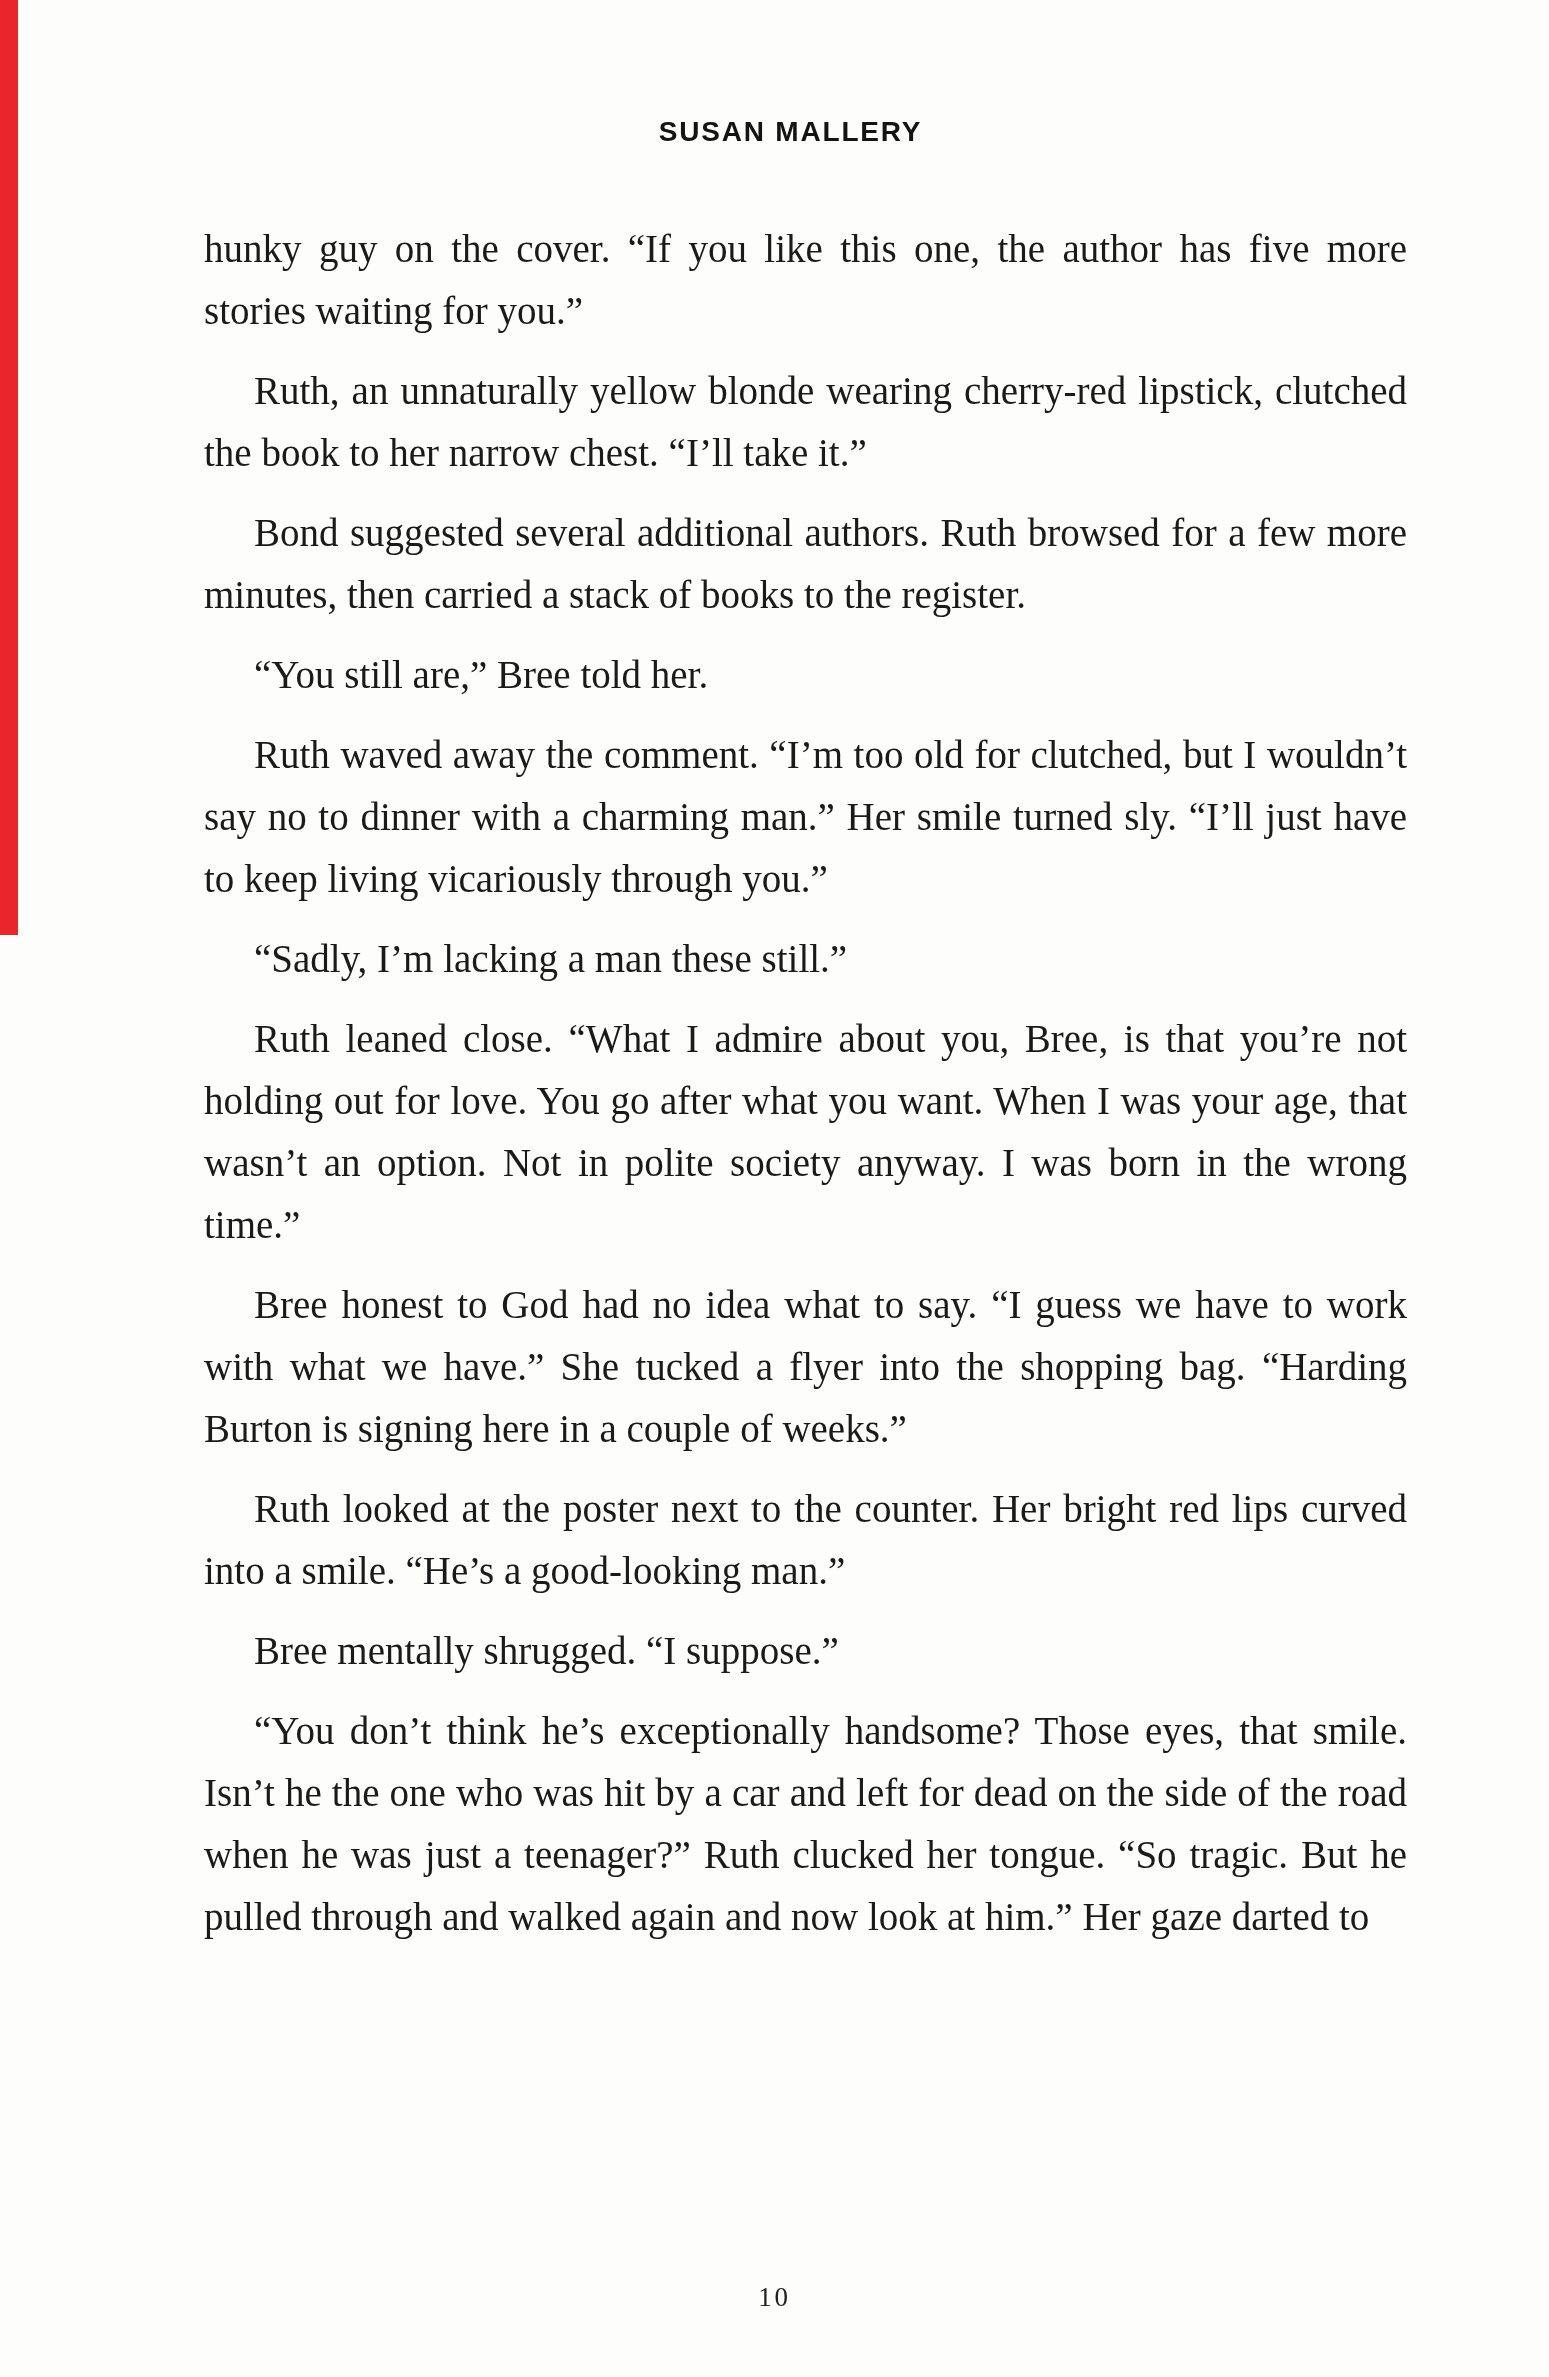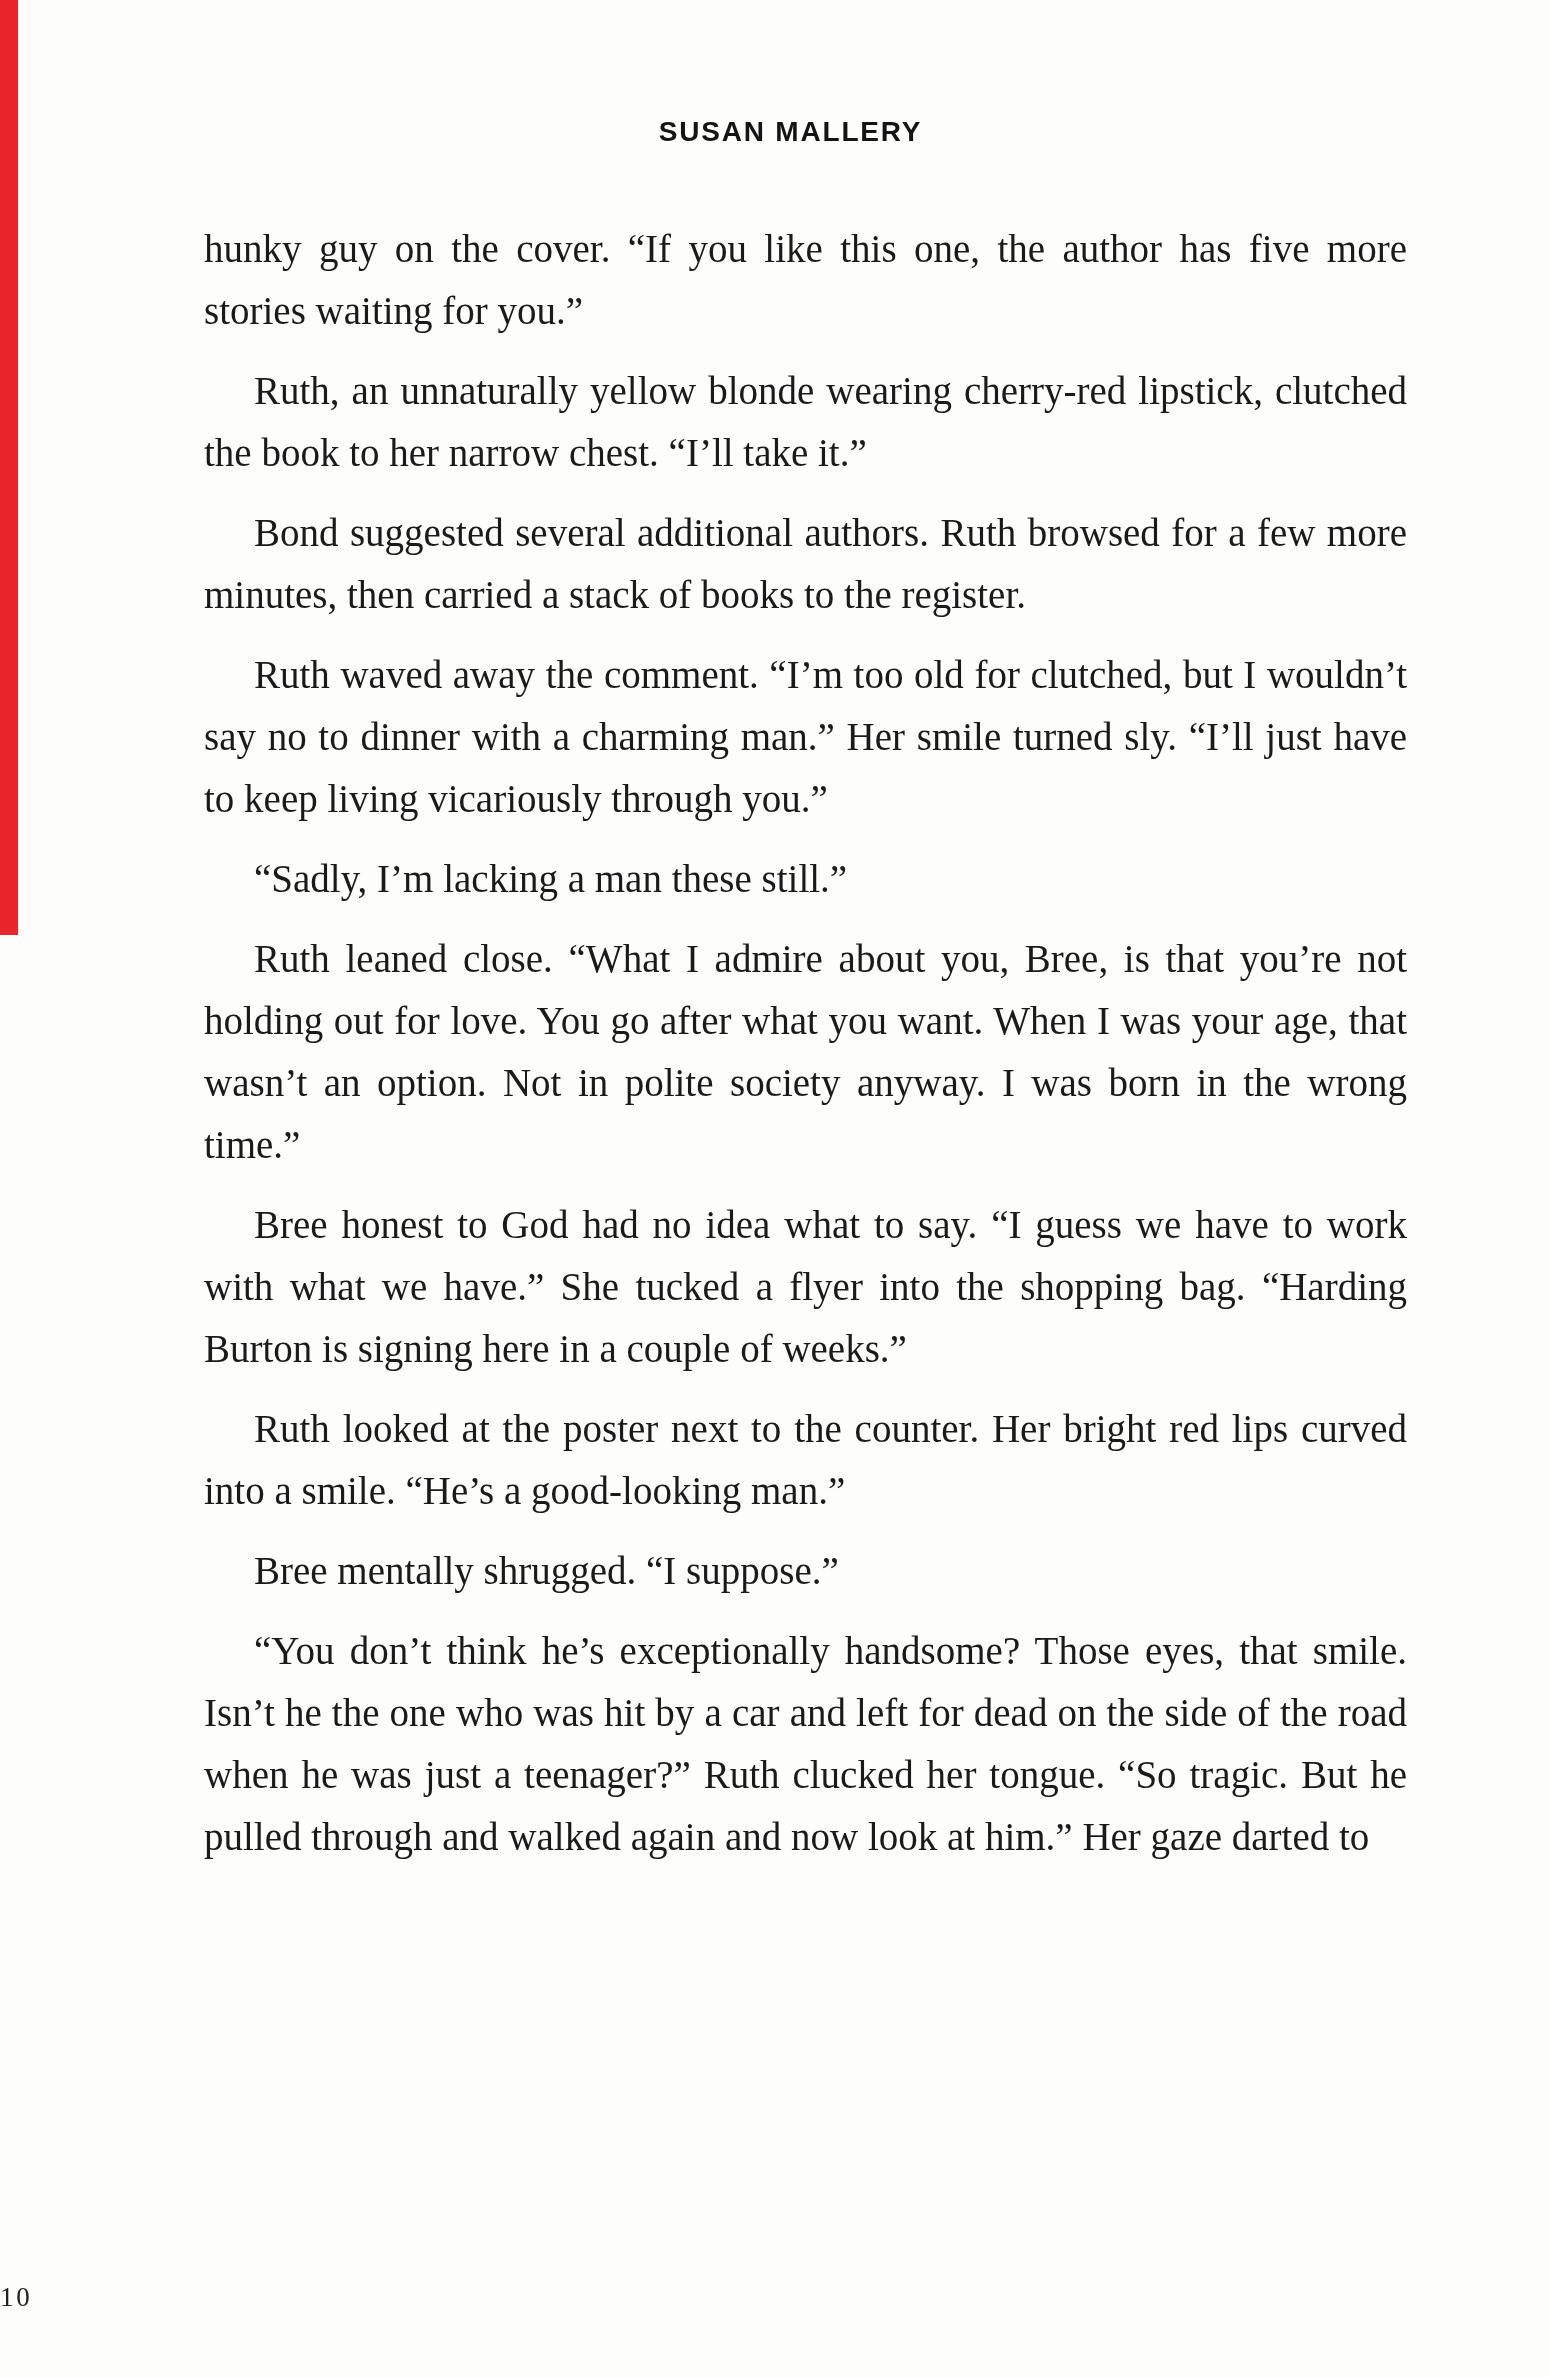--- a/index.html
+++ b/index.html
@@ -53,37 +53,38 @@
     color: #1a1a1a;
   }
   .para.indent {
     text-indent: 50px;
   }
   .page-number {
     position: absolute;
     bottom: 64px;
     left: 0;
     width: 100%;
-    text-align: left;
+    text-align: center;
     font-family: "Liberation Serif", serif;
     font-size: 27px;
     letter-spacing: 2.7px;
     color: #222;
   }
 </style>
 </head>
 <body>
 
 <div class="page">
   <div class="red-strip" style="background: rgb(232, 38, 43);"></div>
   <div class="running-header">SUSAN MALLERY</div>
   <div class="text-block">
       <p class="para">hunky guy on the cover. “If you like this one, the author has five more stories waiting for you.”</p>
       <p class="para indent">Ruth, an unnaturally yellow blonde wearing cherry-red lipstick, clutched the book to her narrow chest. “I’ll take it.”</p>
       <p class="para indent">Bond suggested several additional authors. Ruth browsed for a few more minutes, then carried a stack of books to the register.</p>
+      <p class="para indent">“You still are,” Bree told her.</p>
       <p class="para indent">Ruth waved away the comment. “I’m too old for clutched, but I wouldn’t say no to dinner with a charming man.” Her smile turned sly. “I’ll just have to keep living vicariously through you.”</p>
       <p class="para indent">“Sadly, I’m lacking a man these still.”</p>
       <p class="para indent">Ruth leaned close. “What I admire about you, Bree, is that you’re not holding out for love. You go after what you want. When I was your age, that wasn’t an option. Not in polite society anyway. I was born in the wrong time.”</p>
       <p class="para indent">Bree honest to God had no idea what to say. “I guess we have to work with what we have.” She tucked a flyer into the shopping bag. “Harding Burton is signing here in a couple of weeks.”</p>
       <p class="para indent">Ruth looked at the poster next to the counter. Her bright red lips curved into a smile. “He’s a good-looking man.”</p>
       <p class="para indent">Bree mentally shrugged. “I suppose.”</p>
       <p class="para indent">“You don’t think he’s exceptionally handsome? Those eyes, that smile. Isn’t he the one who was hit by a car and left for dead on the side of the road when he was just a teenager?” Ruth clucked her tongue. “So tragic. But he pulled through and walked again and now look at him.” Her gaze darted to</p>
     </div>
   <div class="page-number">10</div>
 </div>

